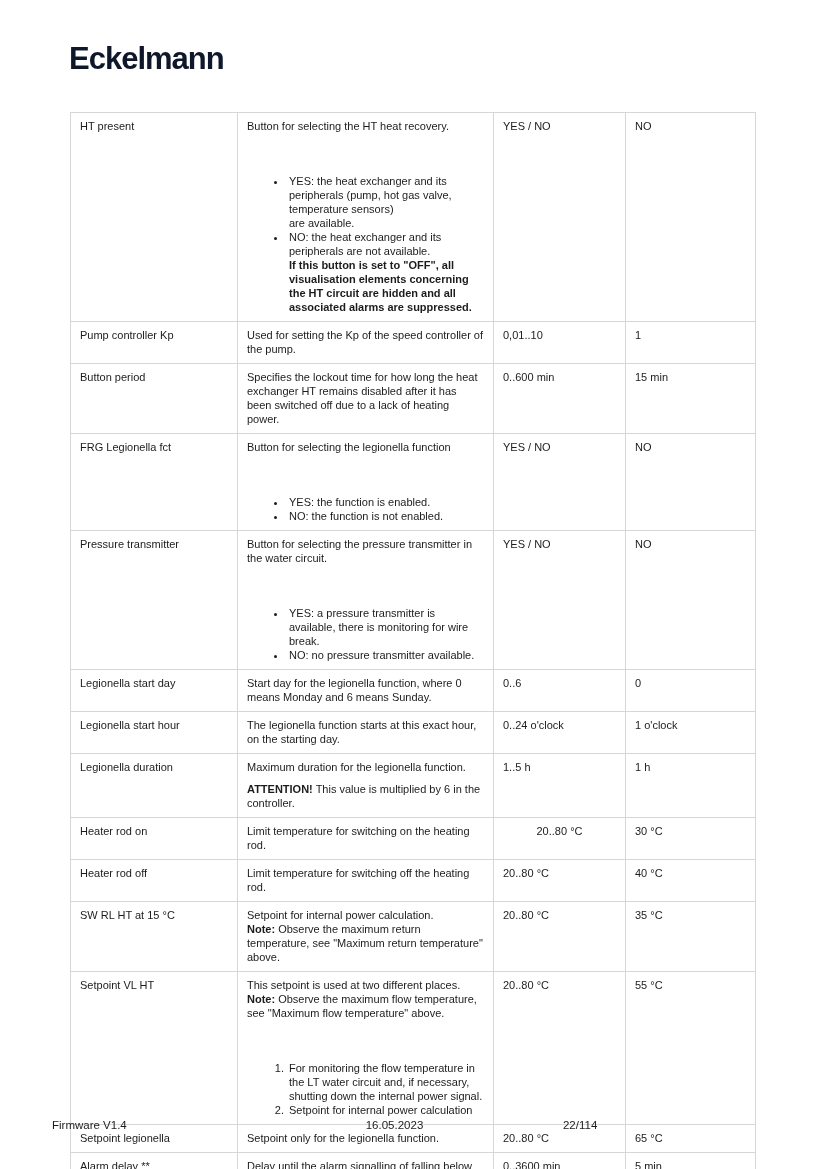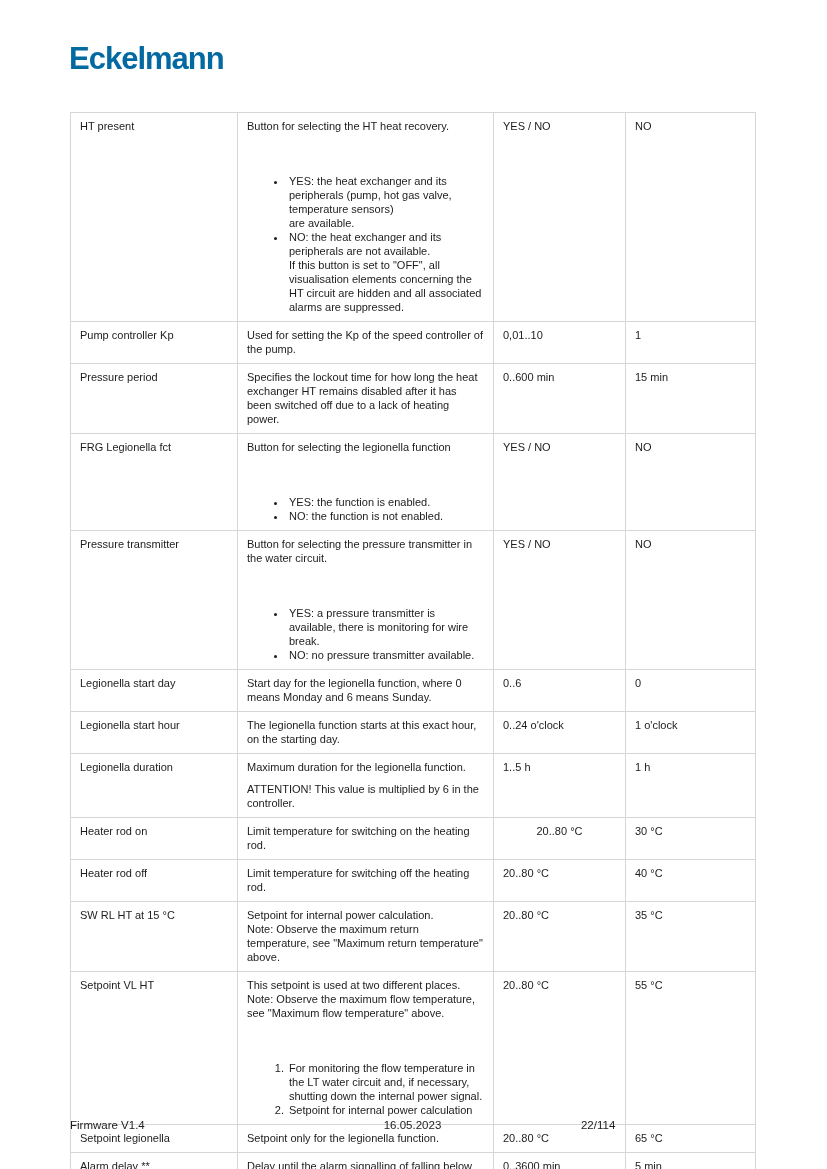--- a/index.html
+++ b/index.html
@@ -8,21 +8,21 @@
     width: 827px; height: 1169px;
     background: #ffffff;
     font-family: "Liberation Sans", "DejaVu Sans", sans-serif;
     color: #1c1c1c;
     position: relative;
     overflow: hidden;
   }
   .logo {
     position: absolute; left: 69px; top: 41px;
     font-size: 31px; font-weight: 700; letter-spacing: -1px;
-    color: #0369a1;
+    color: #0f172a;
   }
   table.param-table {
     position: absolute; left: 70px; top: 112px;
     width: 685px;
     border-collapse: collapse;
     table-layout: fixed;
   }
   col.w-name    { width: 167px; }
   col.w-desc    { width: 256px; }
   col.w-range   { width: 132px; }
@@ -33,23 +33,23 @@
     padding: 6px 9px 7px 9px;
     font-size: 11px;
     line-height: 14px;
     white-space: pre-line;
   }
   td p { margin: 0 0 8px 0; }
   td p:last-child { margin-bottom: 0; }
   td ul, td ol { margin: 6px 0 0 0; padding-left: 40px; }
   td ul:last-child, td ol:last-child { margin-bottom: 0; margin-top: 41px; }
   td li { padding-left: 2px; }
-  td b { font-weight: 400; }
+  td b { font-weight: 700; }
   .footer {
-    position: absolute; left: 70px; top: 1119px;
+    position: absolute; left: 52px; top: 1119px;
     width: 685px;
     display: grid;
     grid-template-columns: 1fr auto 1fr;
     font-size: 11.5px;
     color: #1c1c1c;
   }
   .footer .f-left   { text-align: left; }
   .footer .f-center { text-align: center; }
   .footer .f-right  { text-align: center; }
 </style>
@@ -76,21 +76,21 @@
           <td>YES / NO</td>
           <td>NO</td>
         </tr>
         <tr>
           <td>Pump controller Kp</td>
           <td><p><span>Used for setting the Kp of the speed controller of the pump.</span></p></td>
           <td>0,01..10</td>
           <td>1</td>
         </tr>
         <tr>
-          <td>Pressure period</td>
+          <td>Button period</td>
           <td><p><span>Specifies the lockout time for how long the heat exchanger HT remains disabled after it has been switched off due to a lack of heating power.</span></p></td>
           <td>0..600 min</td>
           <td>15 min</td>
         </tr>
         <tr>
           <td>FRG Legionella fct</td>
           <td><p><span>Button for selecting the legionella function</span></p><ul><li><span>YES: the function is enabled.</span></li><li><span>NO: the function is not enabled.</span></li></ul></td>
           <td>YES / NO</td>
           <td>NO</td>
         </tr>

